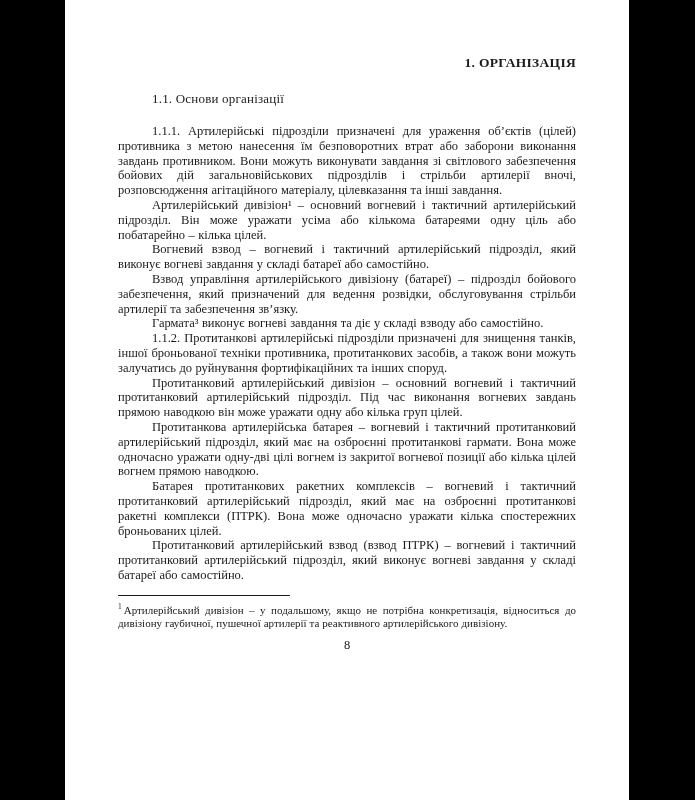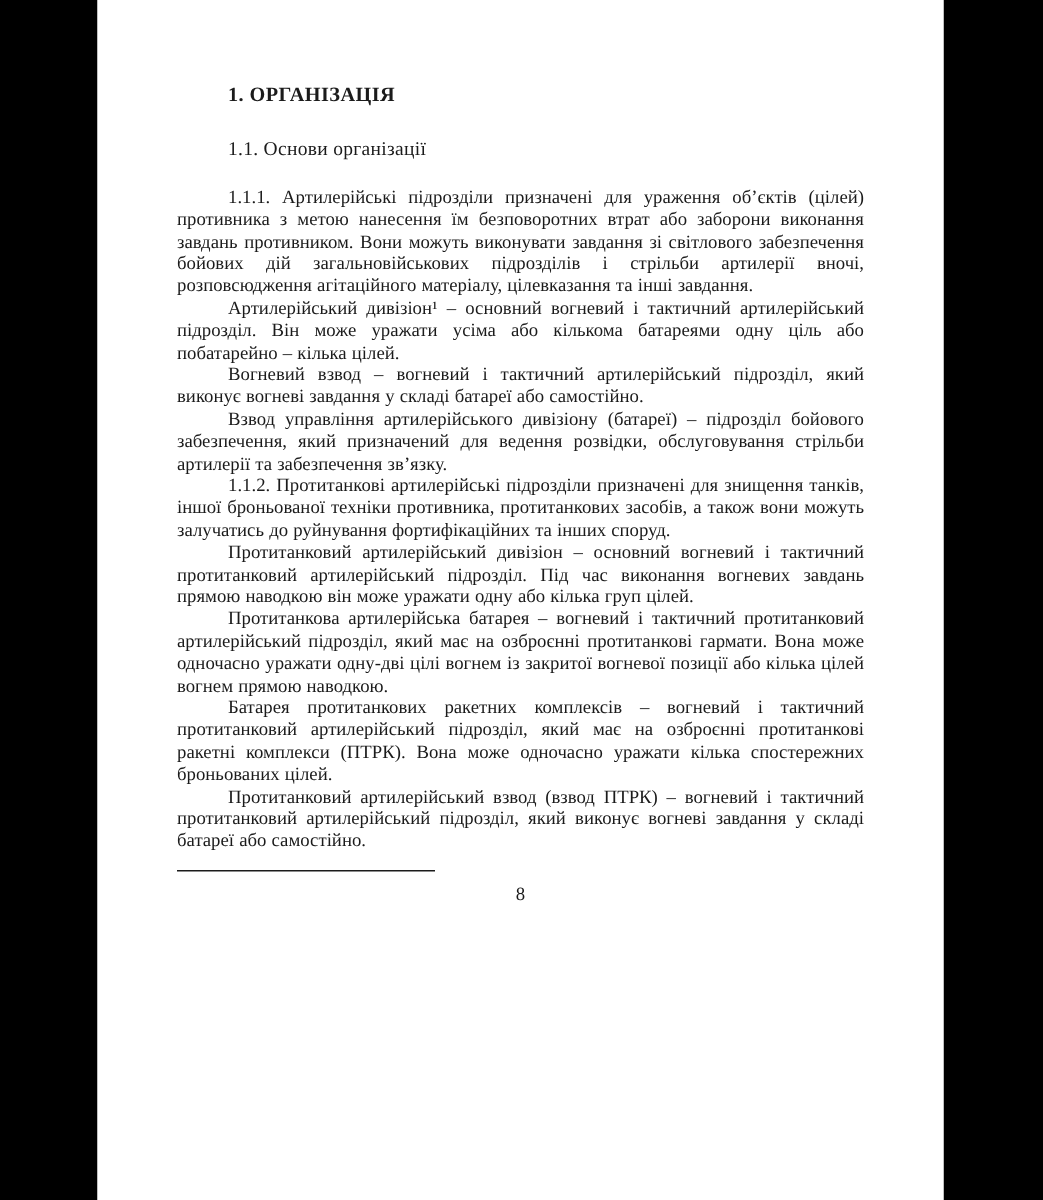--- a/index.html
+++ b/index.html
@@ -15,21 +15,21 @@
   .band-right { left: 629px; right: 0; }
   .page {
     position: absolute; left: 65px; top: 0;
     width: 564px; height: 800px;
     background: #ffffff;
     color: #1b1b1b;
   }
   .text-col { padding: 0 53px; }
   h1.chapter {
     font-size: 13.5px; font-weight: bold;
-    margin: 55px 0 0 34px; letter-spacing: 0.3px;
+    margin: 55px 0 0 34px; letter-spacing: 0.3px; text-align: right;
   }
   h2.section {
     font-size: 13px; font-weight: normal;
     margin: 20px 0 0 34px; letter-spacing: 0.2px;
   }
   p.para {
     font-size: 12.5px; line-height: 14.8px;
     text-align: justify; text-indent: 34px;
     margin: 0;
     word-spacing: 0.3px;
@@ -63,27 +63,29 @@
 <div class="page">
   <div class="text-col">
 
     <h1 class="chapter">1. ОРГАНІЗАЦІЯ</h1>
     <h2 class="section">1.1. Основи організації</h2>
 
     <p class="para first">1.1.1. Артилерійські підрозділи призначені для ураження об’єктів (цілей) противника з метою нанесення їм безповоротних втрат або заборони виконання завдань противником. Вони можуть виконувати завдання зі світлового забезпечення бойових дій загальновійськових підрозділів і стрільби артилерії вночі, розповсюдження агітаційного матеріалу, цілевказання та інші завдання.</p>
     <p class="para">Артилерійський дивізіон¹ – основний вогневий і тактичний артилерійський підрозділ. Він може уражати усіма або кількома батареями одну ціль або побатарейно – кілька цілей.</p>
     <p class="para">Вогневий взвод – вогневий і тактичний артилерійський підрозділ, який виконує вогневі завдання у складі батареї або самостійно.</p>
     <p class="para">Взвод управління артилерійського дивізіону (батареї) – підрозділ бойового забезпечення, який призначений для ведення розвідки, обслуговування стрільби артилерії та забезпечення зв’язку.</p>
+    <p class="para">Гармата³ виконує вогневі завдання та діє у складі взводу або самостійно.</p>
     <p class="para sp">1.1.2. Протитанкові артилерійські підрозділи призначені для знищення танків, іншої броньованої техніки противника, протитанкових засобів, а також вони можуть залучатись до руйнування фортифікаційних та інших споруд.</p>
     <p class="para">Протитанковий артилерійський дивізіон – основний вогневий і тактичний протитанковий артилерійський підрозділ. Під час виконання вогневих завдань прямою наводкою він може уражати одну або кілька груп цілей.</p>
     <p class="para">Протитанкова артилерійська батарея – вогневий і тактичний протитанковий артилерійський підрозділ, який має на озброєнні протитанкові гармати. Вона може одночасно уражати одну-дві цілі вогнем із закритої вогневої позиції або кілька цілей вогнем прямою наводкою.</p>
     <p class="para">Батарея протитанкових ракетних комплексів – вогневий і тактичний протитанковий артилерійський підрозділ, який має на озброєнні протитанкові ракетні комплекси (ПТРК). Вона може одночасно уражати кілька спостережних броньованих цілей.</p>
     <p class="para">Протитанковий артилерійський взвод (взвод ПТРК) – вогневий і тактичний протитанковий артилерійський підрозділ, який виконує вогневі завдання у складі батареї або самостійно.</p>
 
     <div class="fnrule"></div>
 
     <div class="footnotes">
+      <p class="fn"><sup>1</sup><span>Артилерійський дивізіон – у подальшому, якщо не потрібна конкретизація, відноситься до дивізіону гаубичної, пушечної артилерії та реактивного артилерійського дивізіону.</span></p>
     </div>
 
     <div class="pagenum">8</div>
 
   </div>
 </div>
 
 </body></html>

